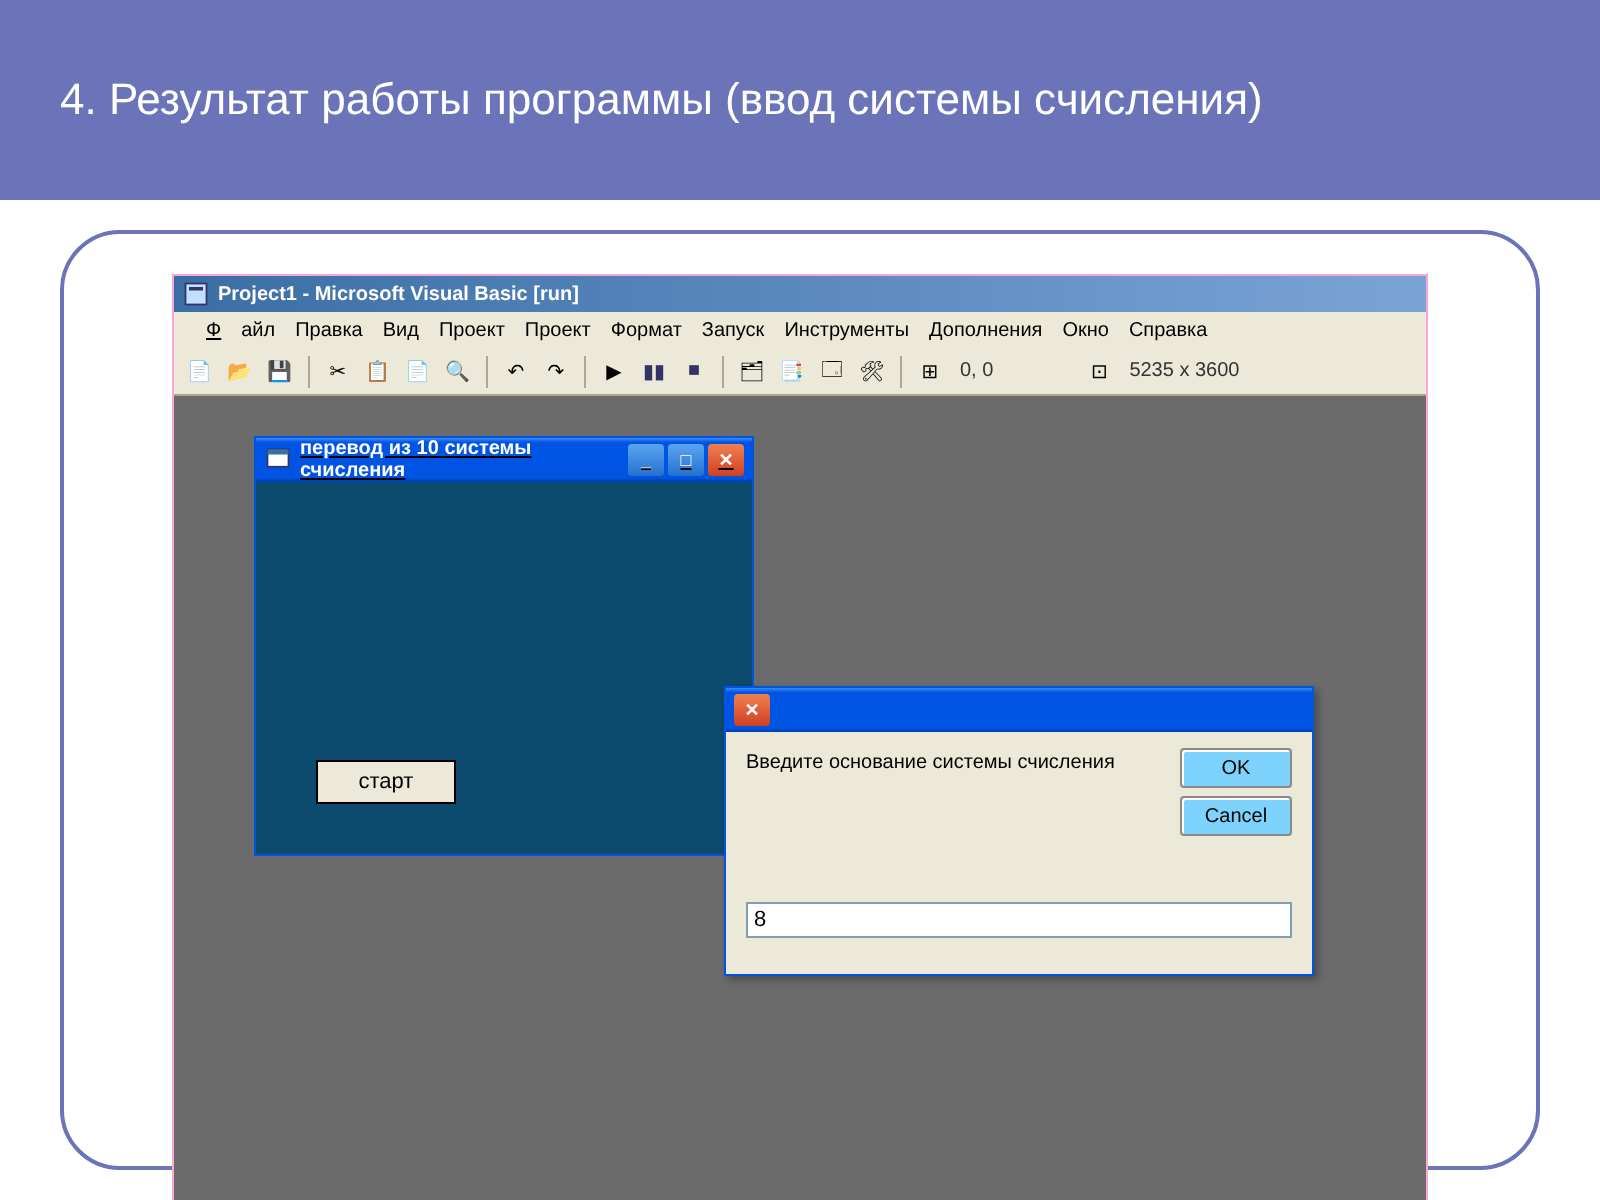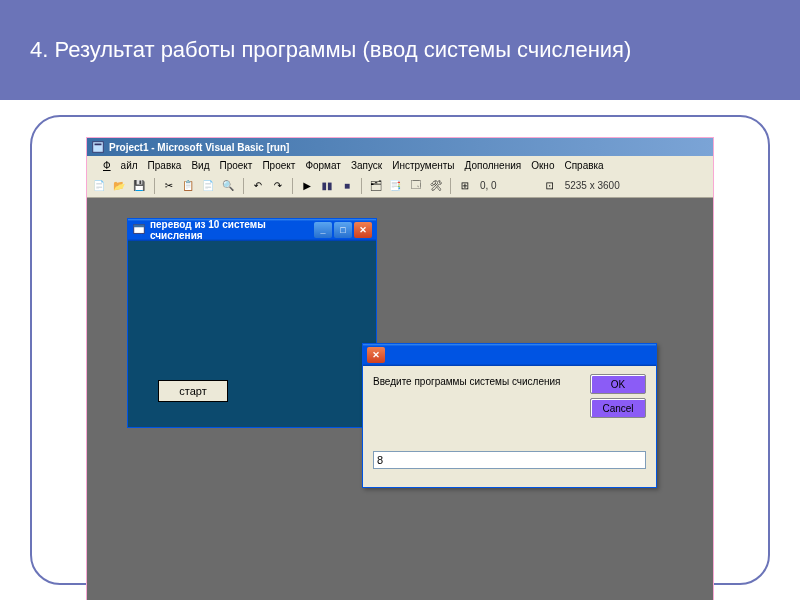--- a/index.html
+++ b/index.html
@@ -102,20 +102,21 @@
 }
 
 .app-window {
   position: absolute;
   left: 40px;
   top: 20px;
   width: 250px;
   height: 210px;
   background: #ece9d8;
   border: 1px solid #0054e3;
+  text-decoration: underline;
 }
 
 .app-titlebar {
   background: linear-gradient(to bottom, #3a8cf0 0%, #0054e3 10%, #0054e3 90%, #003dab 100%);
   height: 22px;
   display: flex;
   align-items: center;
   color: #fff;
   font-size: 10px;
   font-weight: bold;
@@ -195,21 +196,21 @@
   position: absolute;
   right: 10px;
   top: 8px;
   display: flex;
   flex-direction: column;
   gap: 4px;
 }
 .dlg-btn {
   width: 56px;
   height: 20px;
-  background: #8b5cf6;
+  background: #7dd3fc;
   border: 1px solid #888;
   border-radius: 2px;
   font-size: 10px;
   display: flex;
   align-items: center;
   justify-content: center;
   box-shadow: inset 1px 1px 0 #fff;
 }
 
 .dlg-input {
@@ -313,21 +314,21 @@
             <span>старт</span>
           </div>
         </div>
       </div>
 
       <div class="dialog">
         <div class="dlg-titlebar">
           <span class="win-btn win-close">✕</span>
         </div>
         <div class="dlg-body">
-          <div class="dlg-prompt">Введите программы системы счисления</div>
+          <div class="dlg-prompt">Введите основание системы счисления</div>
           <div class="dlg-btns">
             <div class="dlg-btn">
               <span>OK</span>
             </div>
             <div class="dlg-btn">
               <span>Cancel</span>
             </div>
           </div>
           <input class="dlg-input" value="8" style="">
         </div>

